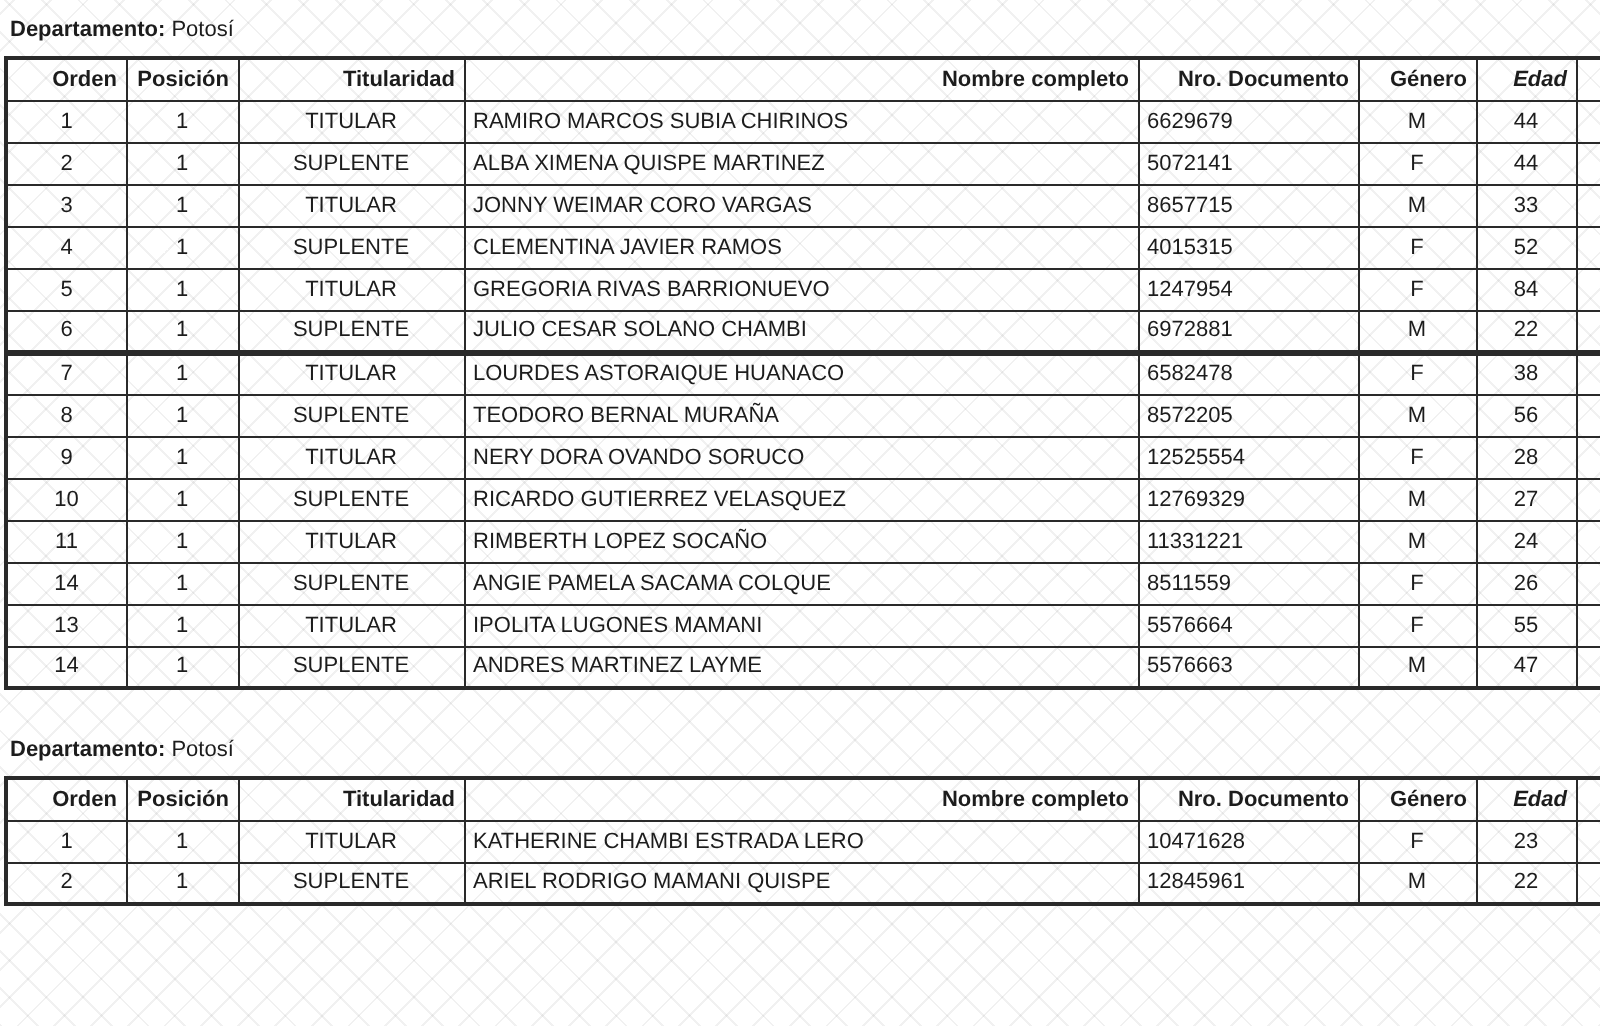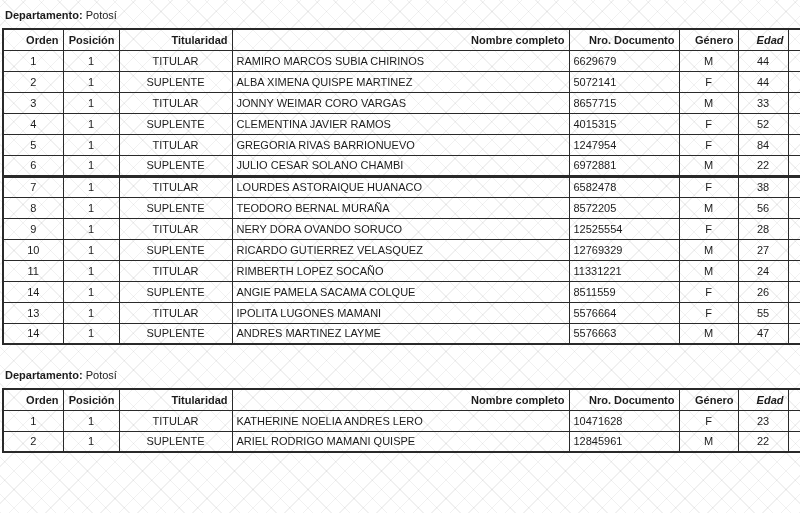--- a/index.html
+++ b/index.html
@@ -249,21 +249,21 @@
             <th>Género</th>
             <th>Edad</th>
             <th></th>
           </tr>
         </thead>
       <tbody>
           <tr>
             <td>1</td>
             <td>1</td>
             <td>TITULAR</td>
-            <td>KATHERINE NOELIA ANDRES LERO</td>
+            <td>KATHERINE CHAMBI ESTRADA LERO</td>
             <td>10471628</td>
             <td>F</td>
             <td>23</td>
             <td></td>
           </tr>
           <tr>
             <td>2</td>
             <td>1</td>
             <td>SUPLENTE</td>
             <td>ARIEL RODRIGO MAMANI QUISPE</td>

